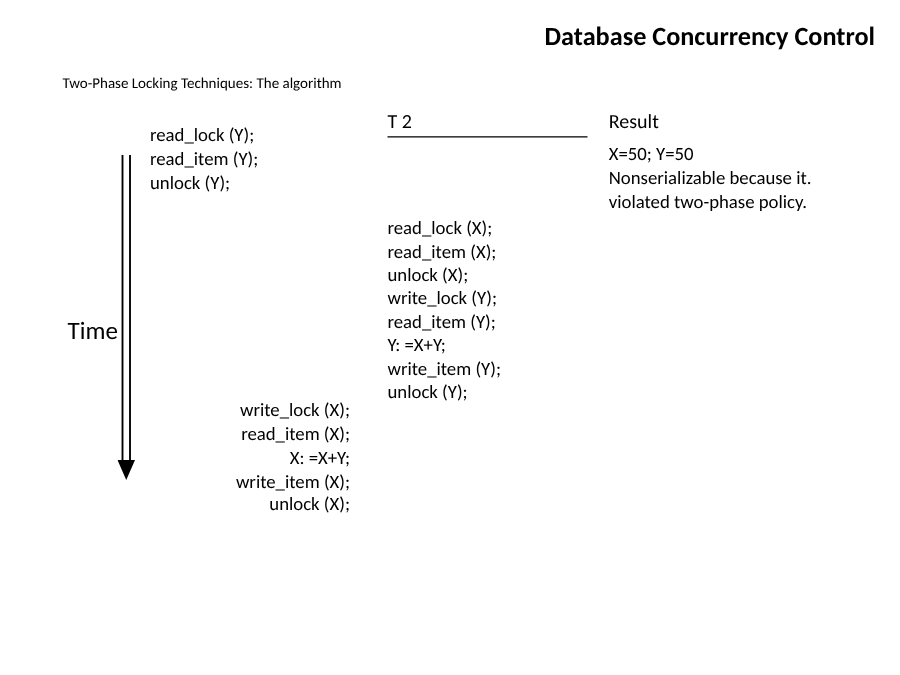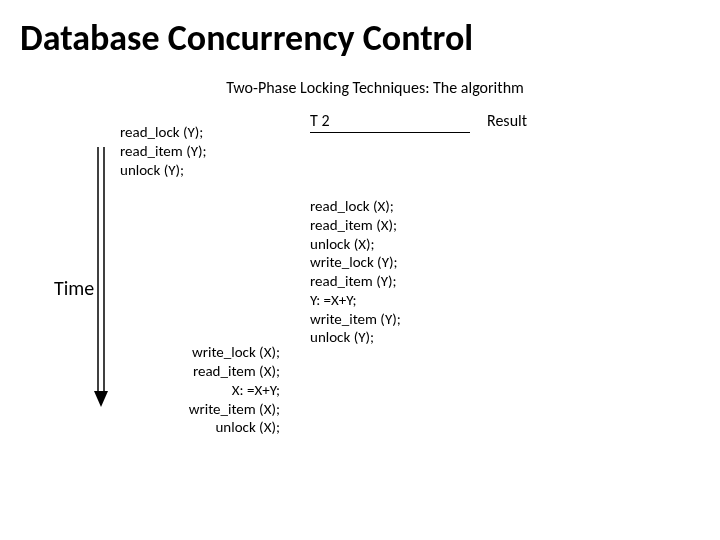--- a/index.html
+++ b/index.html
@@ -14,29 +14,28 @@
     box-sizing: border-box;
   }
   .slide {
     padding: 10px 20px 20px 20px;
     position: relative;
     width: 100%;
     height: 100%;
     box-sizing: border-box;
   }
   .title {
-    font-size: 36px;
+    font-size: 21px;
     font-weight: bold;
-    text-align: left;
+    text-align: right;
     margin: 6px 0 18px 0;
   }
   .subtitle {
-    font-size: 16px;
+    font-size: 12px;
     margin: 0 0 14px 30px;
-    text-align: center;
   }
   .content {
     position: relative;
     margin-left: 30px;
   }
   .col-header {
     font-size: 16px;
     border-bottom: 1.5px solid #000;
     padding-bottom: 2px;
     margin-bottom: 6px;
@@ -109,16 +108,19 @@
 unlock (X);
 write_lock (Y);
 read_item (Y);
 Y: =X+Y;
 write_item (Y);
 unlock (Y);</div>
     </div>
 
     <div class="col col-result">
       <div class="col-header">Result</div>
+      <div class="ops result-text">X=50; Y=50
+Nonserializable because it.
+violated two-phase policy.</div>
     </div>
 
   </div>
 </div>
 
 </body></html>

